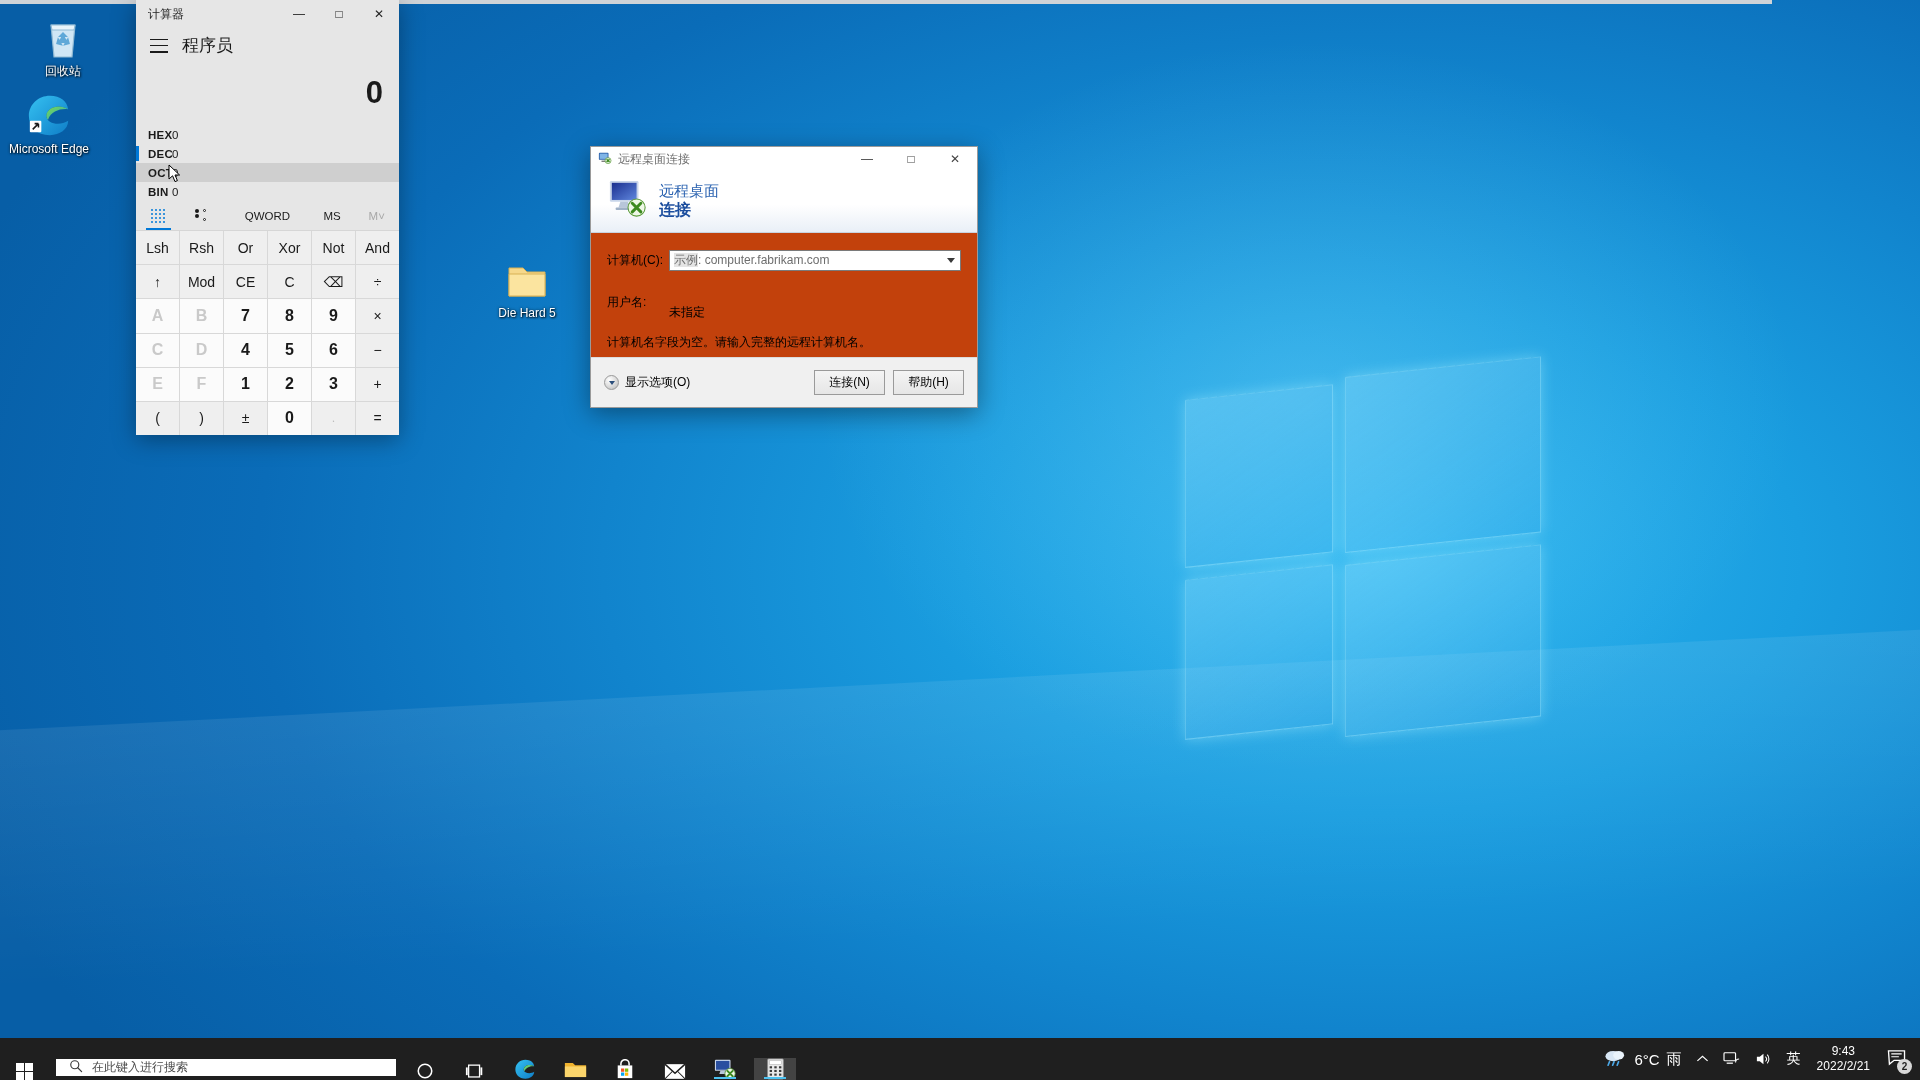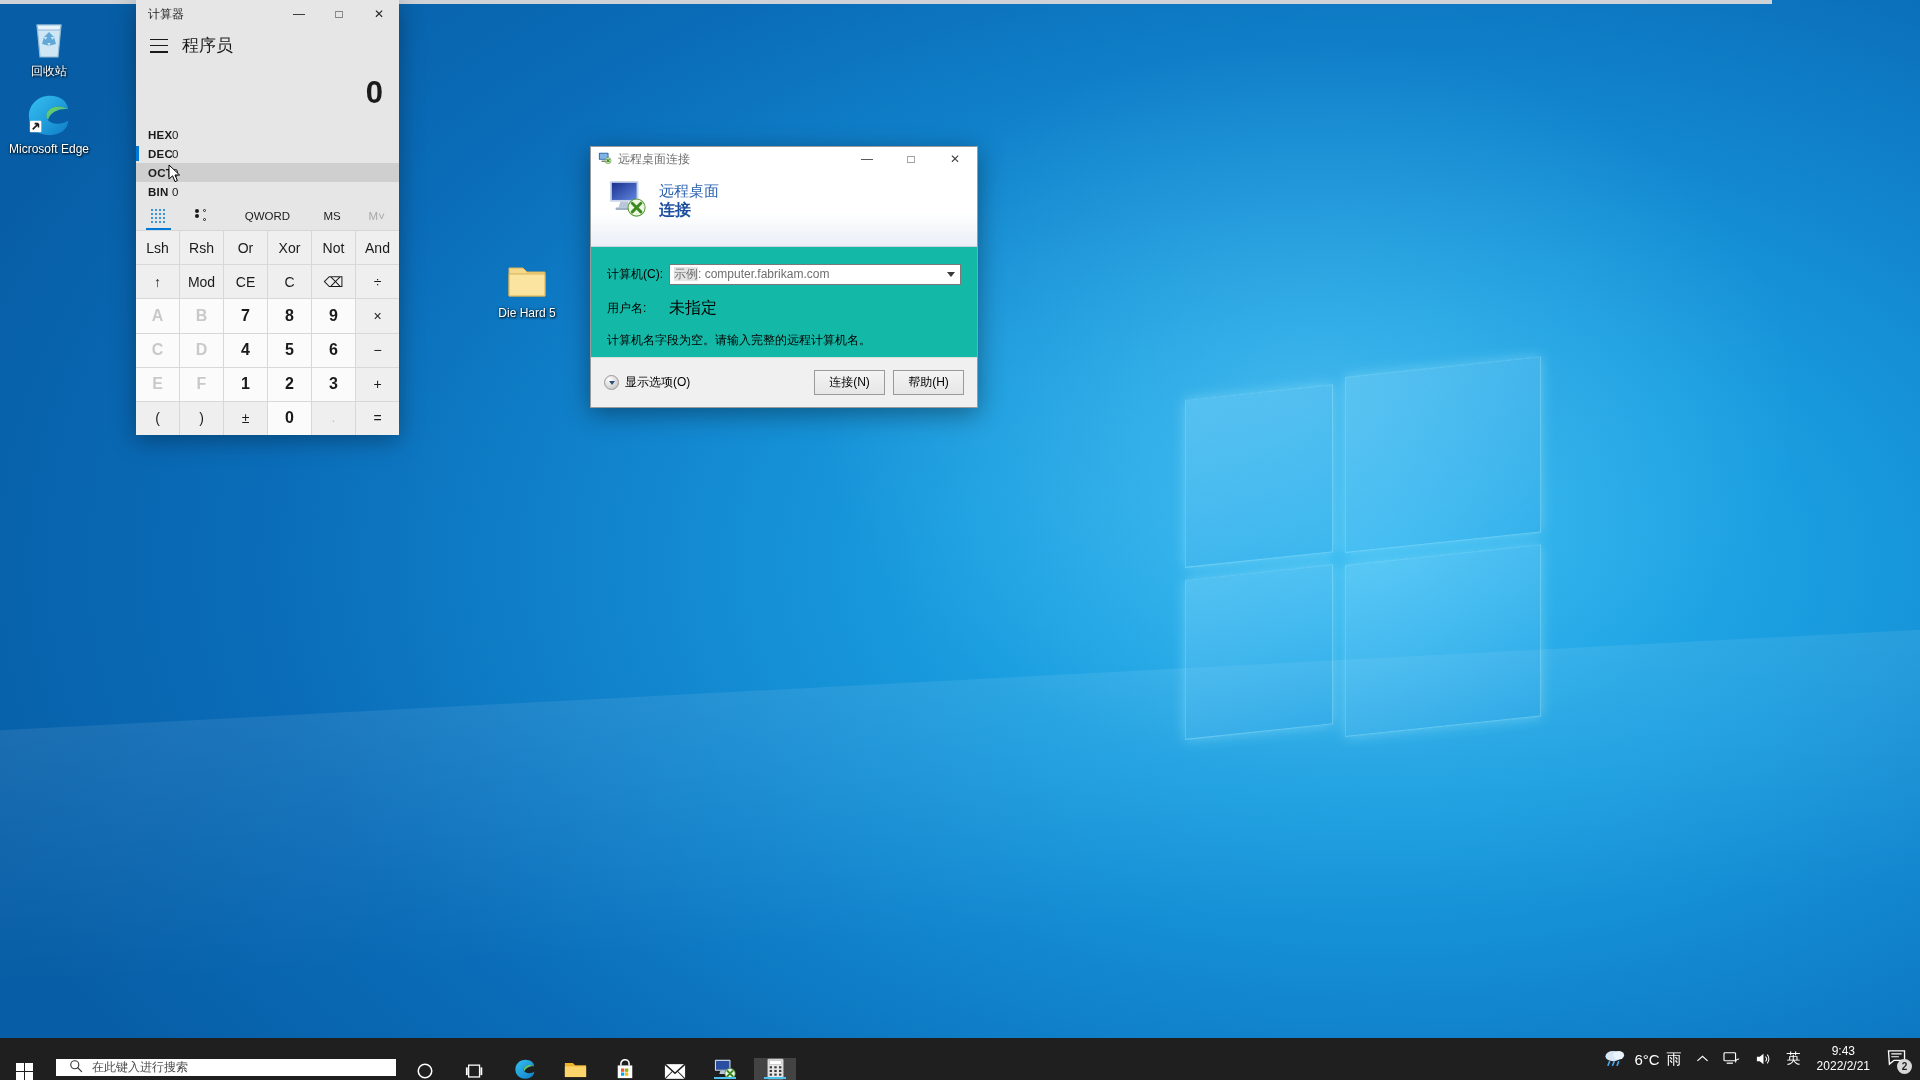--- a/index.html
+++ b/index.html
@@ -150,42 +150,42 @@
   }
   #rdp .titlebar {
     height: 24px; display: flex; align-items: center; background: #ffffff;
     flex: 0 0 24px;
   }
   #rdp .titlebar .t-icon { margin: 0 6px 0 7px; }
   #rdp .titlebar .t-text { flex: 1; font-size: 12px; color: #6d6d6d; }
   #rdp .titlebar .win-btn { width: 44px; height: 24px; color: #444; font-size: 12px; }
   #rdp .banner {
     display: flex; align-items: center; gap: 10px;
-    padding: 8px 0 24px 16px;
+    padding: 8px 0 10px 16px;
     background: linear-gradient(180deg, #ffffff 0%, #ffffff 55%, #e9eff7 100%);
     border-bottom: 1px solid #c8d3e0;
     flex: 0 0 auto;
   }
   #rdp .banner .txt .l1 { font-size: 15px; color: #2a62b0; line-height: 19px; }
   #rdp .banner .txt .l2 { font-size: 16px; color: #1c4e9e; font-weight: 700; line-height: 20px; }
-  #rdp .body { flex: 1; padding: 17px 16px 0 16px; background: #14b8a6; }
+  #rdp .body { flex: 1; padding: 17px 16px 0 16px; background: #c2410c; }
   #rdp .frow { display: flex; align-items: center; margin-bottom: 13px; }
   #rdp .flabel { width: 62px; font-size: 12px; }
   #rdp .combo {
     flex: 1; height: 21px; background: #fff; border: 1px solid #7a7a7a;
     display: flex; align-items: center; padding-left: 4px; position: relative;
   }
   #rdp .combo .ph { font-size: 12px; color: #6e6e6e; }
   #rdp .combo .ph b { background: #e4e4e4; font-weight: 400; }
   #rdp .combo .chev {
     position: absolute; right: 5px; top: 50%; transform: translateY(-60%);
     width: 0; height: 0; border-left: 4px solid transparent; border-right: 4px solid transparent;
     border-top: 5px solid #3a3a3a;
   }
-  #rdp .fvalue { font-size: 16px; }
+  #rdp .fvalue { font-size: 12px; margin-top: 20px; }
   #rdp .note { font-size: 12px; margin-top: 4px; }
   #rdp .footer {
     flex: 0 0 46px; display: flex; align-items: center;
     padding: 12px 13px; background: #f0f0f0;
     border-top: 1px solid #dcdcdc;
   }
   #rdp .showopts { display: flex; align-items: center; gap: 6px; font-size: 12px; cursor: pointer; }
   #rdp .showopts .circ {
     width: 15px; height: 15px; border-radius: 50%;
     background: radial-gradient(circle at 35% 30%, #ffffff, #cfcfcf 70%, #a9a9a9);
@@ -254,21 +254,21 @@
 
   <div id="wall-glow"></div>
   <div id="wall-streak"></div>
   <div id="wall-logo">
     <div class="wl-tl"></div>
       <div class="wl-tr"></div>
     <div class="wl-bl"></div>
       <div class="wl-br"></div>
   </div>
 
-  <div class="desk-icon" style="left:6px; top:8px;">
+  <div class="desk-icon" style="left:20px; top:8px;">
     <div class="glyph">
       <svg width="40" height="44" viewBox="0 0 40 44">
         <path d="M8 9 L32 9 L29 41 L11 41 Z" fill="#cfe6f5" stroke="#8fb9d4" stroke-width="1.2"></path>
         <path d="M8 9 L32 9 L31 14 L9 14 Z" fill="#e8f4fb" stroke="#8fb9d4" stroke-width="1"></path>
         <path d="M20 16 l5 5 h-3 v6 h-4 v-6 h-3 z" fill="#5fa8d8" transform="rotate(120 20 24)"></path>
         <path d="M20 16 l5 5 h-3 v6 h-4 v-6 h-3 z" fill="#5fa8d8" transform="rotate(240 20 24)"></path>
         <path d="M20 16 l5 5 h-3 v6 h-4 v-6 h-3 z" fill="#5fa8d8"></path>
       </svg>
     </div>
     <div class="lbl">回收站</div>

